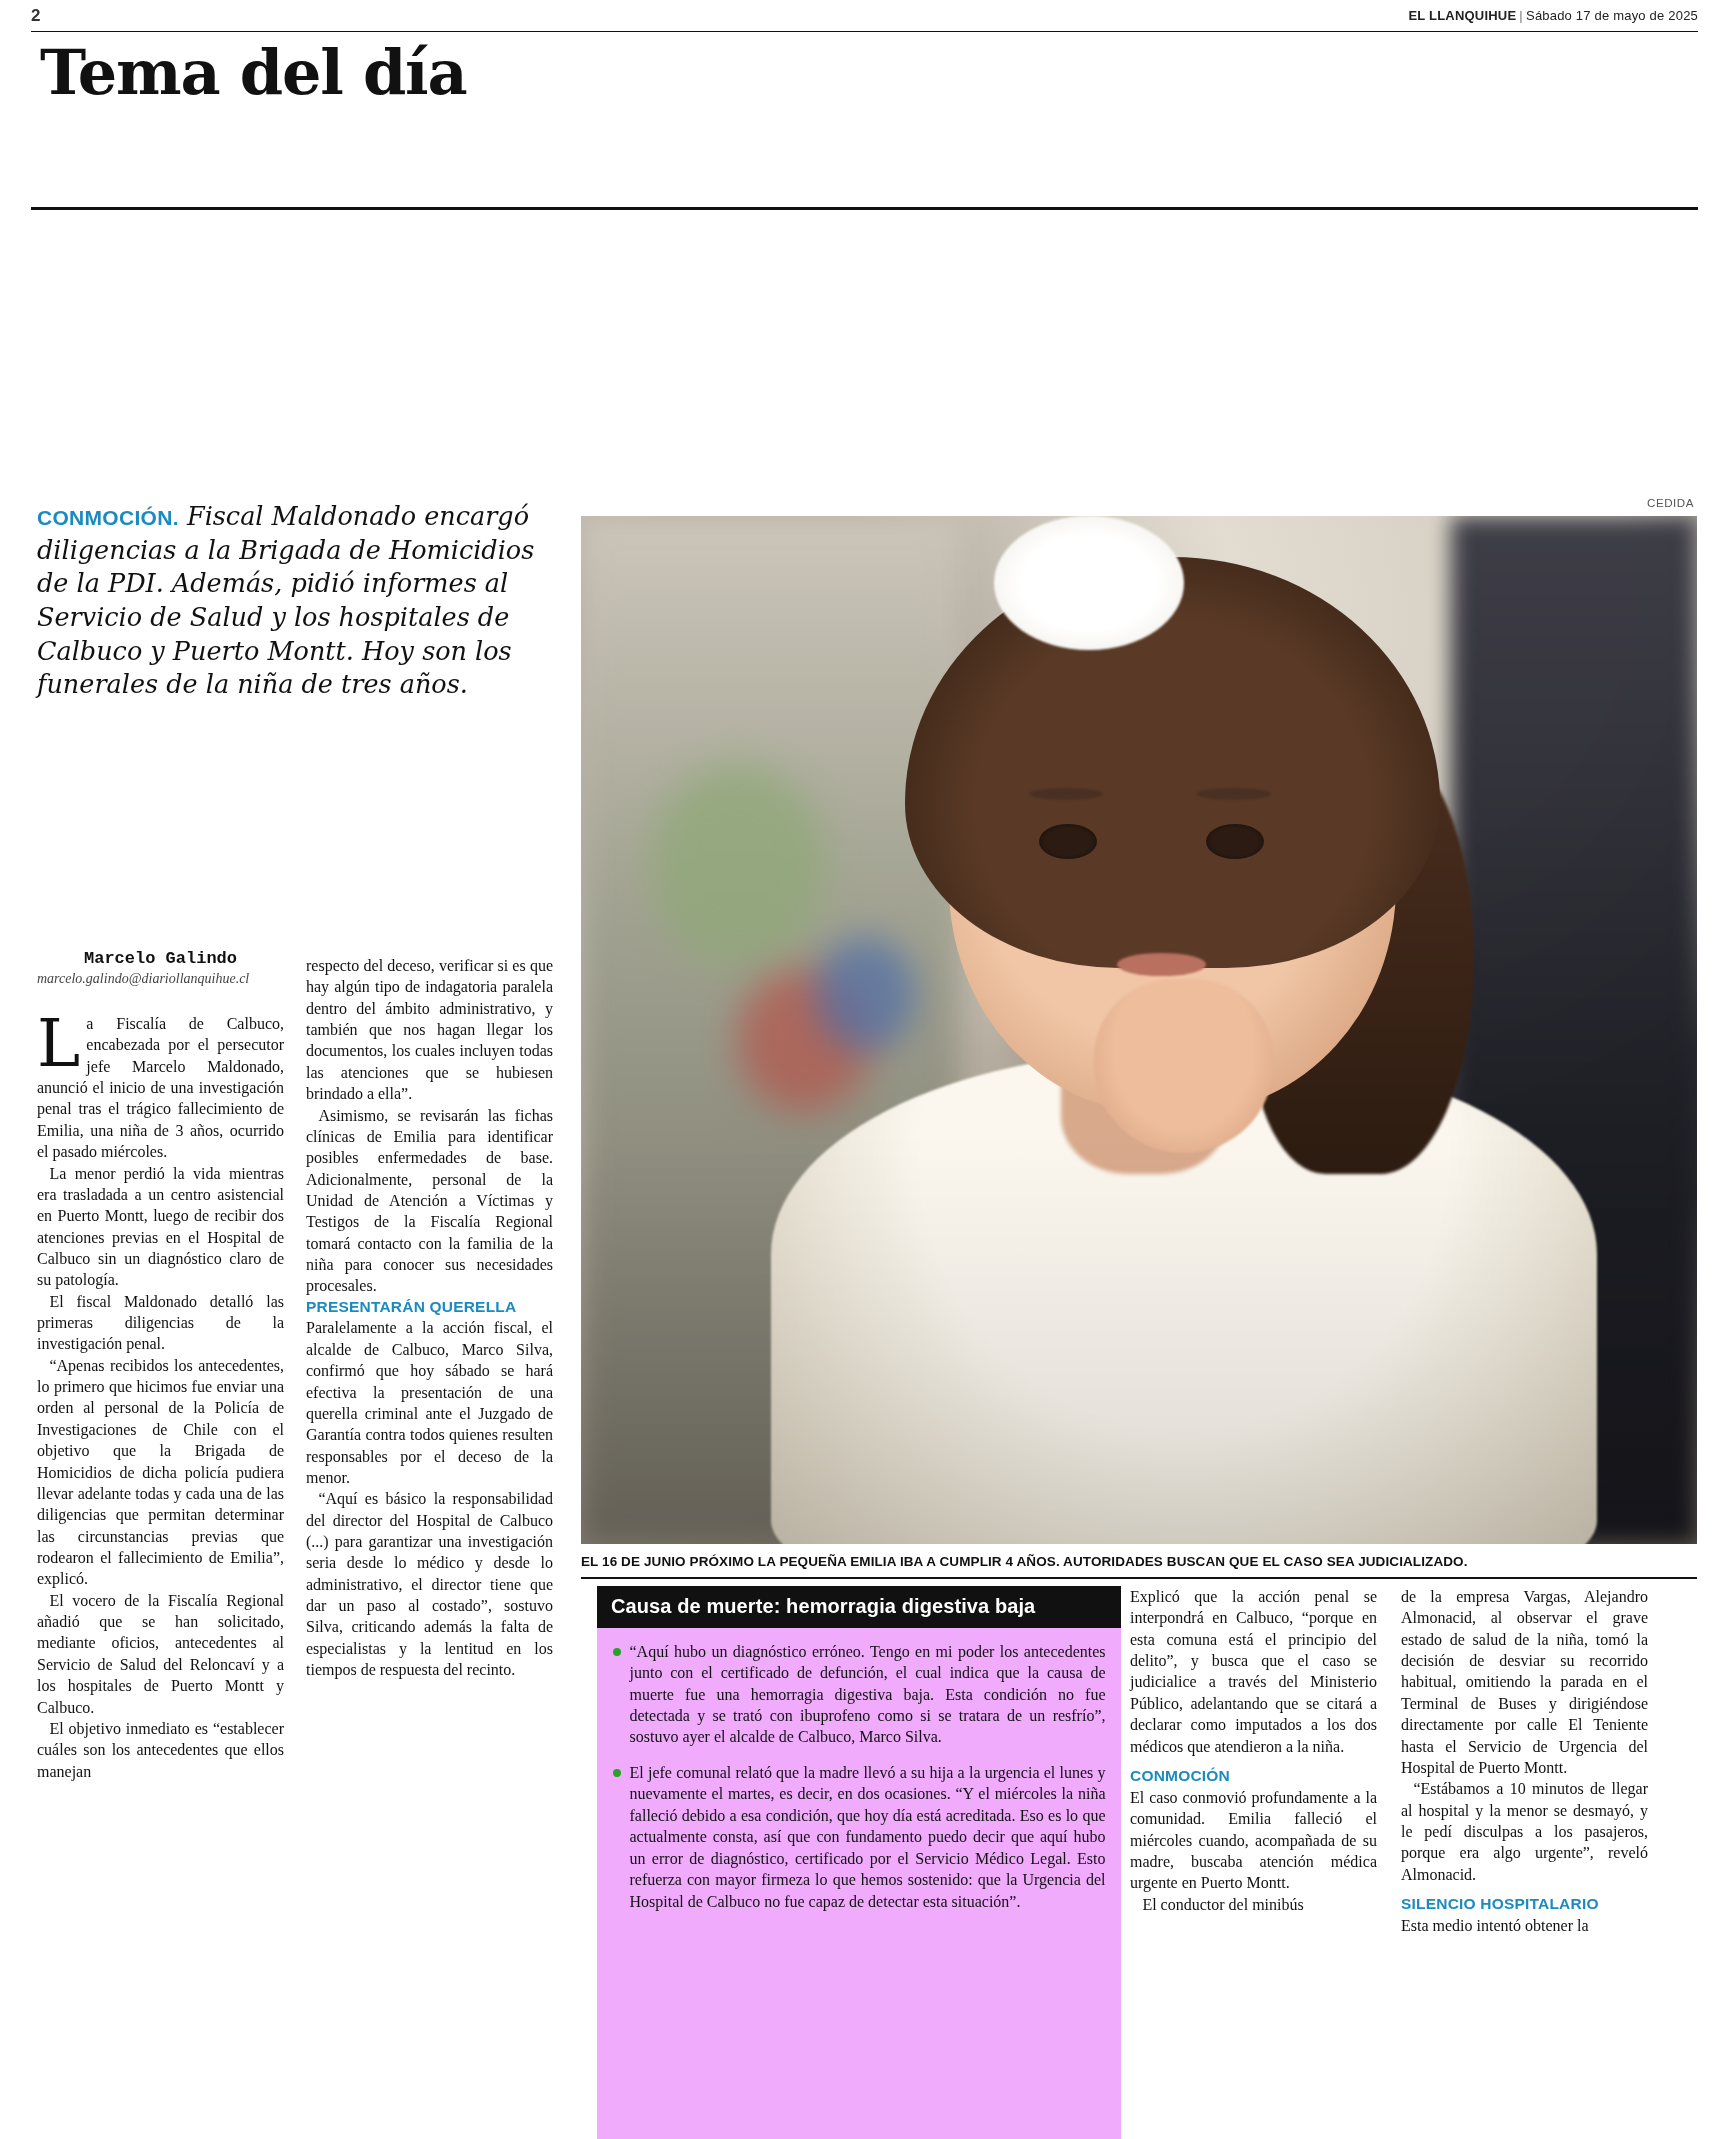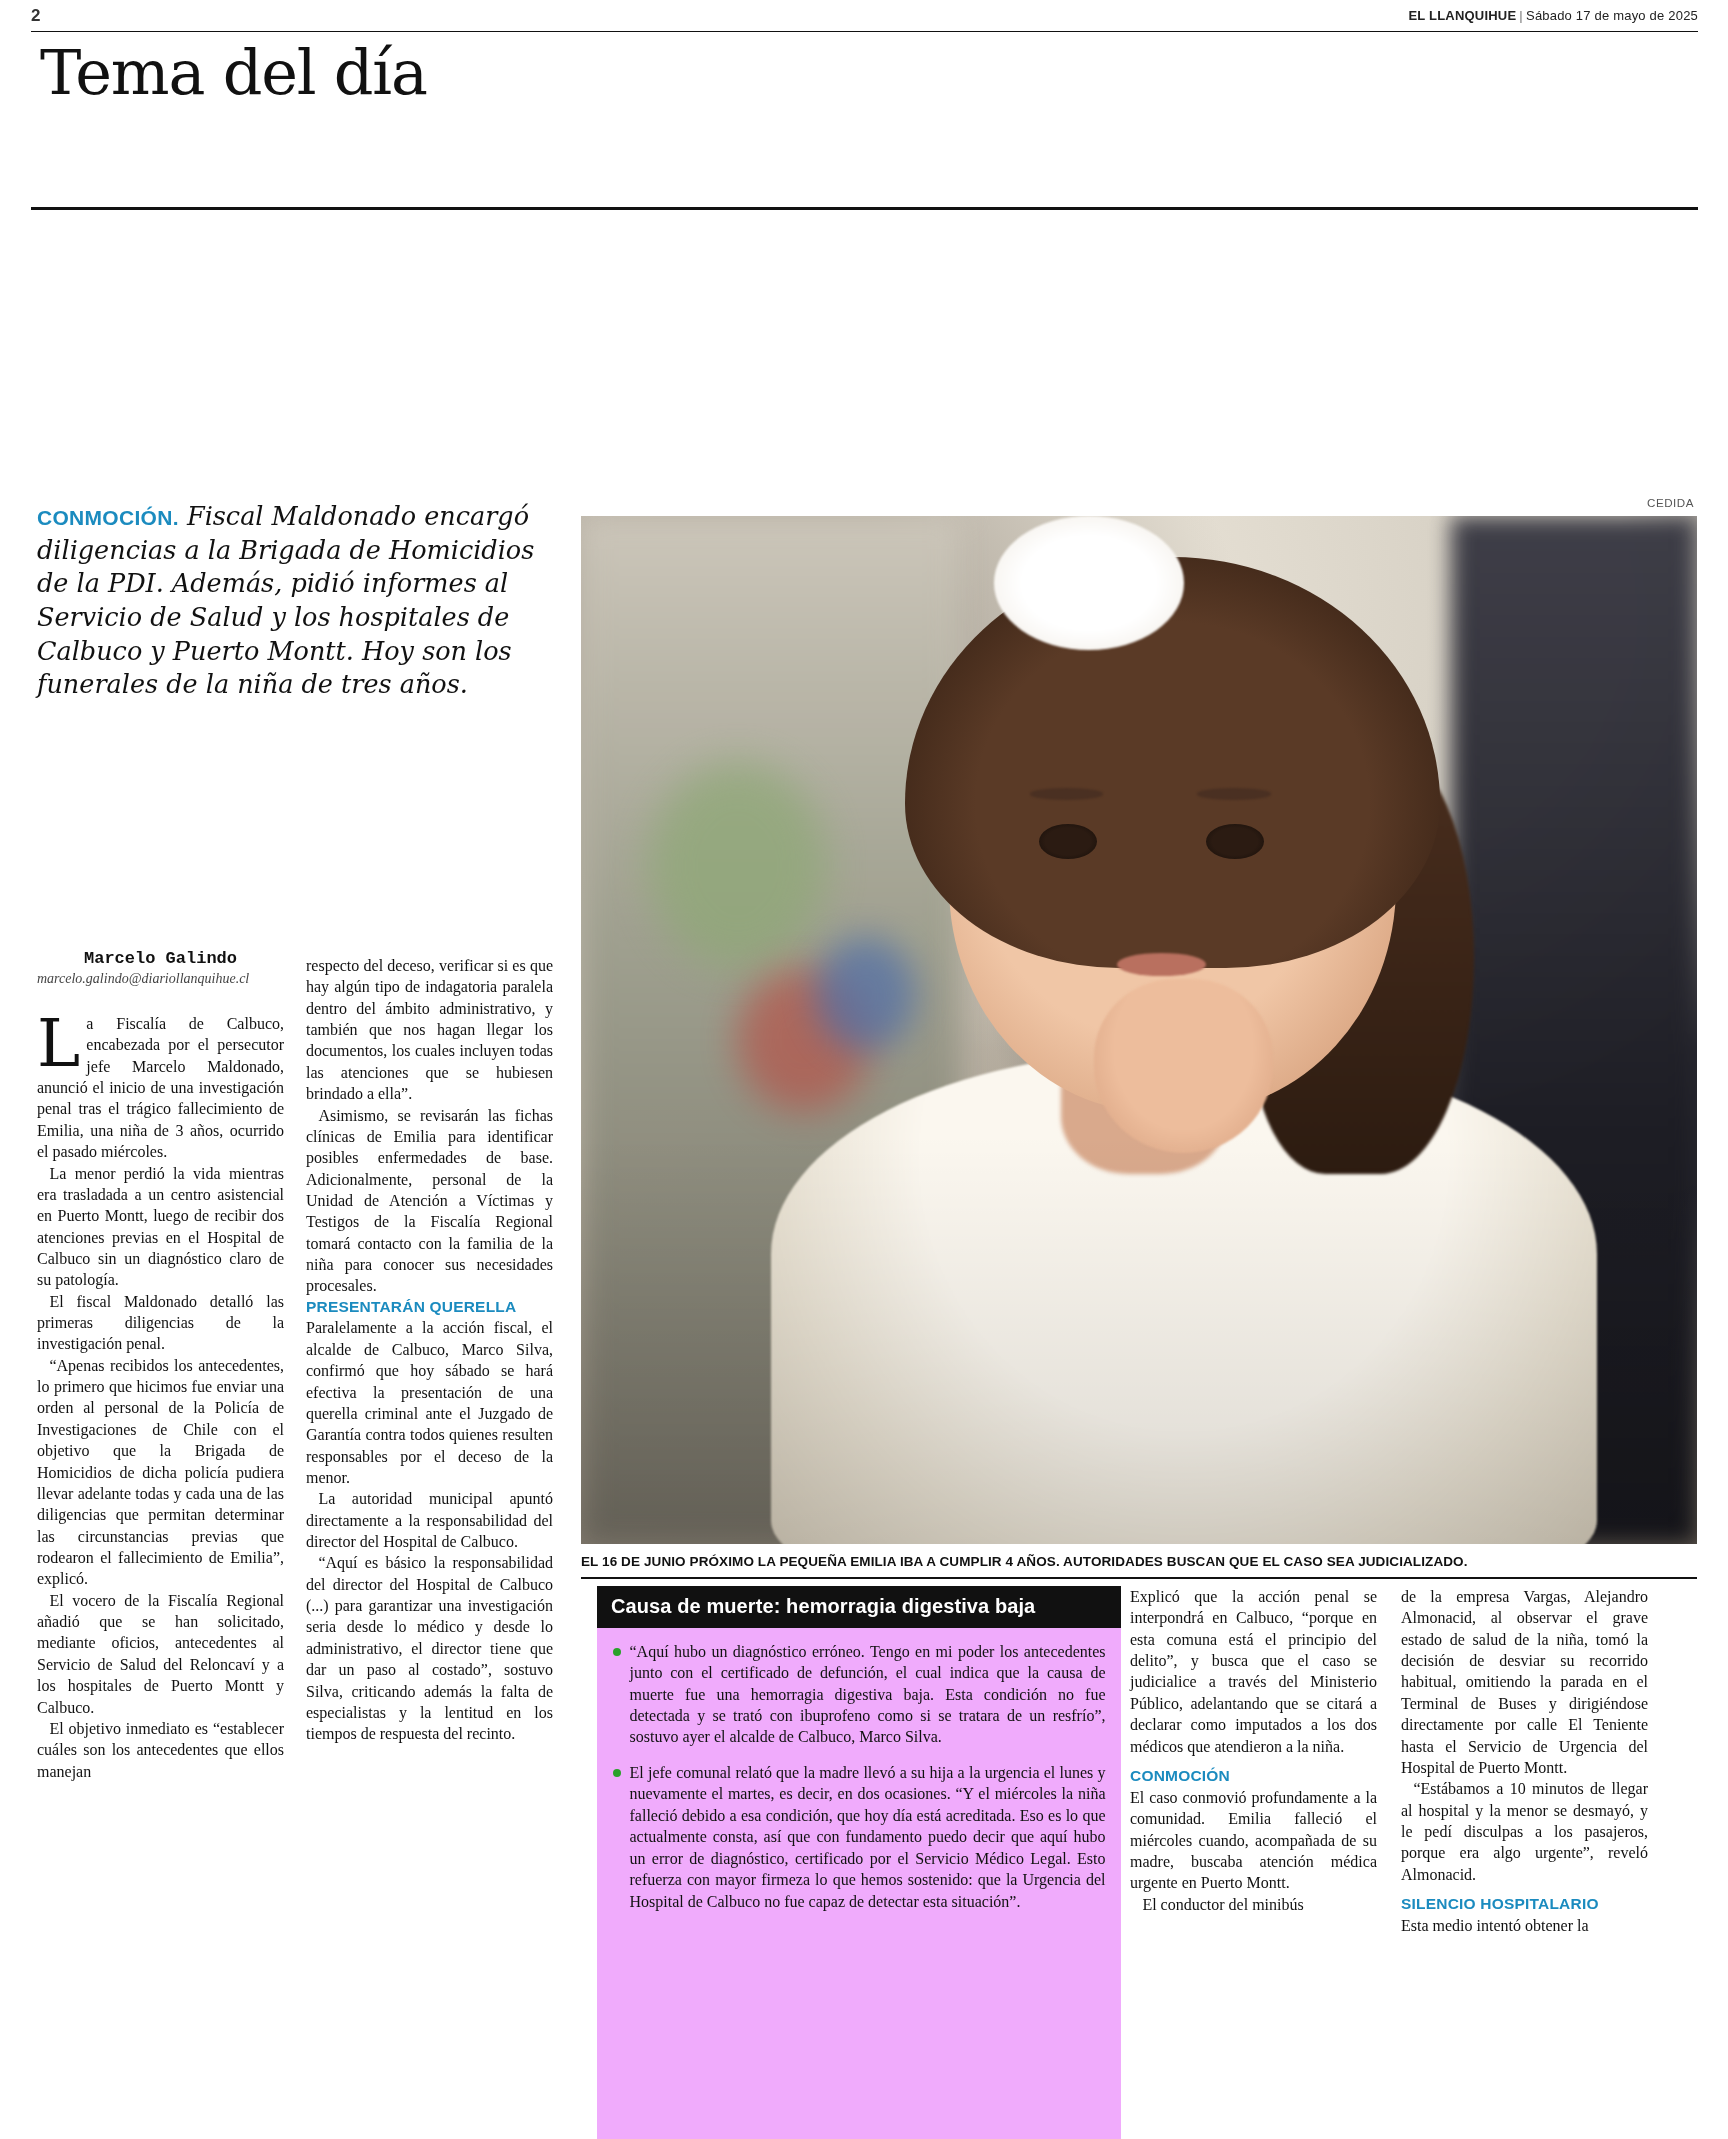--- a/index.html
+++ b/index.html
@@ -49,21 +49,21 @@
   }
   .masthead-right .brand { font-weight: bold; }
   .masthead-right .sep { margin: 0 3.1px; color:#777; }
 
   
   .section-title {
     position: absolute;
     left: 40px;
     top: 36px;
     font-family: "DejaVu Serif", serif;
-    font-weight: normal;
+    font-weight: bold;
     font-size: 62px;
     letter-spacing: -1.2px;
     color: #111;
     text-align: right;
   }
   .rule-main {
     position: absolute;
     left: 31px;
     top: 207px;
     width: 1667px;
@@ -384,21 +384,20 @@
     <p>“Apenas recibidos los antecedentes, lo primero que hicimos fue enviar una orden al personal de la Policía de Investigaciones de Chile con el objetivo que la Brigada de Homicidios de dicha policía pudiera llevar adelante todas y cada una de las diligencias que permitan determinar las circunstancias previas que rodearon el fallecimiento de Emilia”, explicó.</p>
     <p>El vocero de la Fiscalía Regional añadió que se han solicitado, mediante oficios, antecedentes al Servicio de Salud del Reloncaví y a los hospitales de Puerto Montt y Calbuco.</p>
     <p>El objetivo inmediato es “establecer cuáles son los antecedentes que ellos manejan</p>
   </div>
 
   <div class="col col-2">
     <p class="first">respecto del deceso, verificar si es que hay algún tipo de indagatoria paralela dentro del ámbito administrativo, y también que nos hagan llegar los documentos, los cuales incluyen todas las atenciones que se hubiesen brindado a ella”.</p>
     <p>Asimismo, se revisarán las fichas clínicas de Emilia para identificar posibles enfermedades de base. Adicionalmente, personal de la Unidad de Atención a Víctimas y Testigos de la Fiscalía Regional tomará contacto con la familia de la niña para conocer sus necesidades procesales.</p>
     <p class="subhead">PRESENTARÁN QUERELLA</p>
     <p class="first">Paralelamente a la acción fiscal, el alcalde de Calbuco, Marco Silva, confirmó que hoy sábado se hará efectiva la presentación de una querella criminal ante el Juzgado de Garantía contra todos quienes resulten responsables por el deceso de la menor.</p>
-    <p>La autoridad municipal apuntó directamente a la responsabilidad del director del Hospital de Calbuco.</p>
     <p>“Aquí es básico la responsabilidad del director del Hospital de Calbuco (...) para garantizar una investigación seria desde lo médico y desde lo administrativo, el director tiene que dar un paso al costado”, sostuvo Silva, criticando además la falta de especialistas y la lentitud en los tiempos de respuesta del recinto.</p>
   </div>
 
   <div class="photo-wrap">
     <div class="credit">CEDIDA</div>
     <div class="photo">
       <div class="ph-bg"></div>
       <div class="ph-blur-left"></div>
       <div class="ph-green"></div>
       <div class="ph-red"></div>

